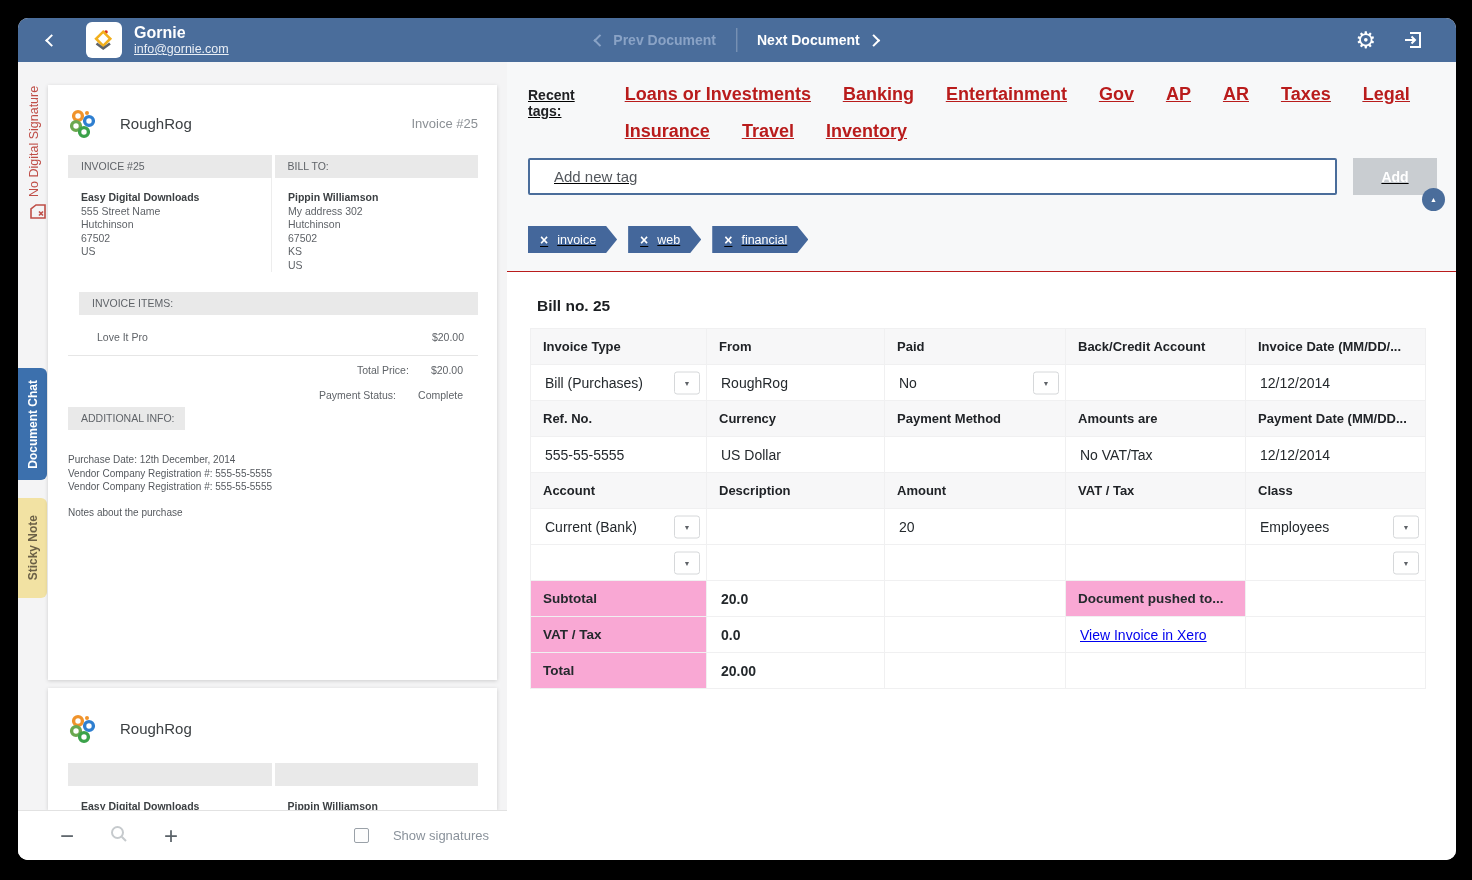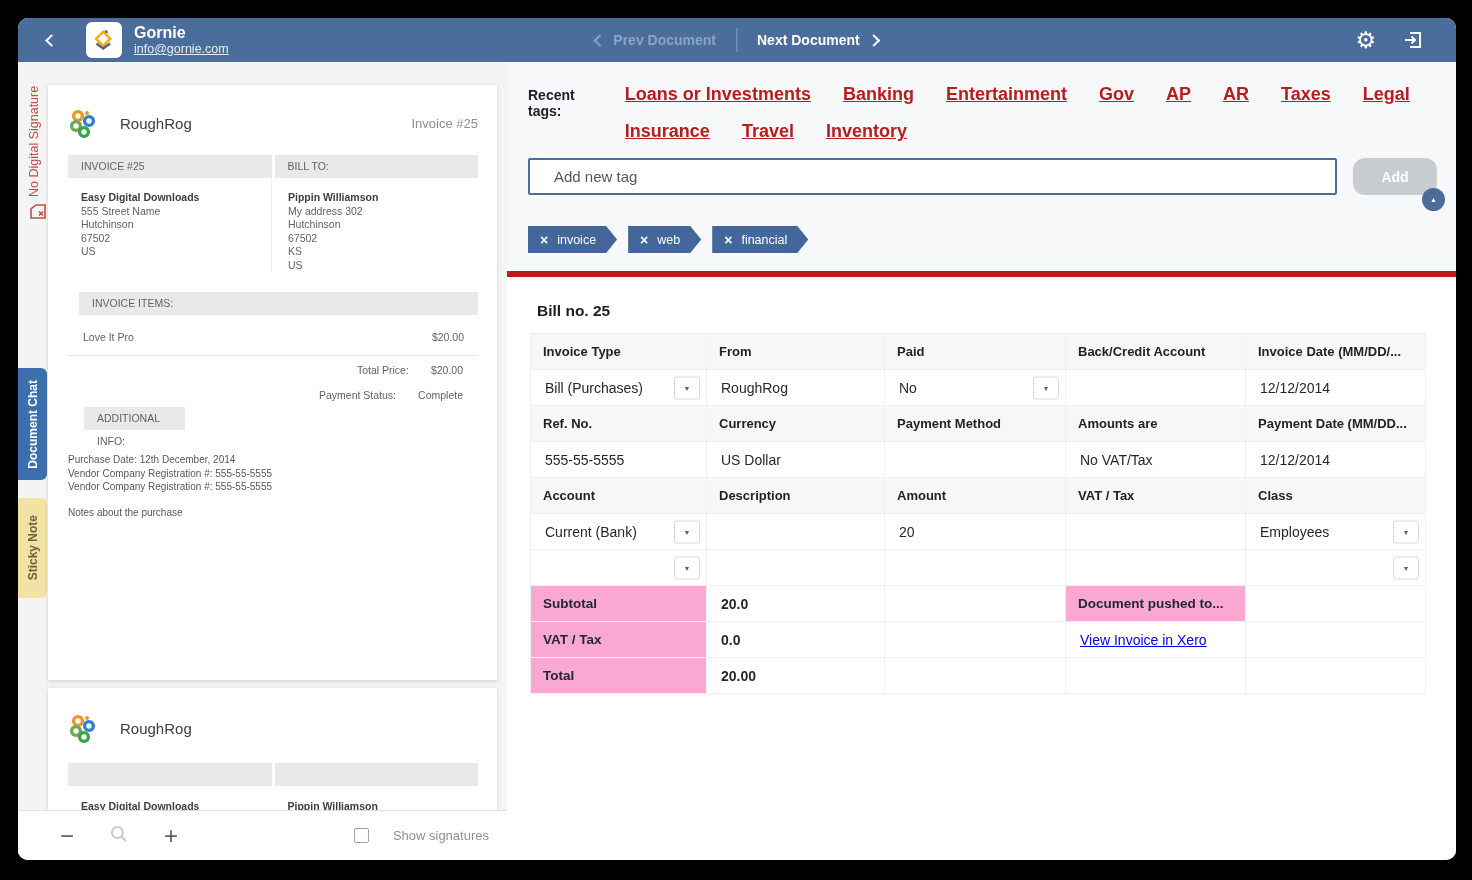--- a/index.html
+++ b/index.html
@@ -46,48 +46,48 @@
   .pc-company { margin-left:22px; font-size:15px; color:#3c4043; }
   .pc-invno { margin-left:auto; font-size:13px; color:#8b9095; }
   .gray-bar { background:#e9e9e9; color:#5f6368; font-size:10.5px; height:23px; line-height:23px; padding-left:13px; }
   .two-col { position:absolute; left:20px; right:19px; display:flex; gap:3px; }
   .two-col > div { flex:1; }
   .addr-cols { position:absolute; left:20px; right:19px; display:flex; gap:3px; }
   .addr { flex:1; padding:13px 0 0 13px; font-size:10.5px; color:#5f6368; line-height:13.5px; }
   .addr .b0 { font-weight:bold; color:#3c4043; }
   .addr-left { border-right:1px solid #ededed; }
   .full-bar { position:absolute; left:20px; right:19px;margin-left:11px; }
-  .item-row { position:absolute; left:18px; right:33px; display:flex; font-size:10.5px; color:#5f6368; }
+  .item-row { position:absolute; left:32px; right:33px; display:flex; font-size:10.5px; color:#5f6368; }
   .hr { position:absolute; left:20px; right:19px; border-top:1px solid #e6e6e6; }
   .tot-row { position:absolute; left:20px; right:34px; display:flex; justify-content:flex-end; gap:22px; font-size:10.5px; color:#5f6368; }
   .addl-bar { position:absolute; left:20px; width:117px; }
   .small-lines { position:absolute; left:20px; font-size:10px; color:#55595e; line-height:13.5px; }
   .cut-names { position:absolute; left:20px; right:19px; top:112px; display:flex; gap:3px; font-size:10.5px; font-weight:bold; color:#3c4043; }
   .cut-names > div { flex:1; padding-left:13px; }
 
   
   .preview-toolbar { position:absolute; bottom:0; left:0; width:100%; height:50px; background:#fff; border-top:1px solid #e2e2e2; display:flex; align-items:center; z-index:3; }
   .zoom-btn { border:none; background:none; cursor:pointer; color:#5a6268; }
   .zm-minus { margin-left:42px; font-size:24px; line-height:1; }
   .zm-loupe { margin-left:36px; }
   .zm-plus { margin-left:36px; font-size:24px; line-height:1; }
   .sig-wrap { margin-left:auto; margin-right:18px; display:flex; align-items:flex-start; gap:24px; cursor:pointer; }
   .checkbox { width:15px; height:15px; border:1.5px solid #9aa1a8; border-radius:2px; background:#fdfdfd; }
   .sig-label { font-size:13px; color:#8a929b; }
 
   
-  .tags-section { background:#f7f8f9; border-bottom:6px solid #b91c1c; padding:22px 0 18px 21px; position:relative; }
+  .tags-section { background:#f7f8f9; border-bottom:1px solid #b91c1c; padding:22px 0 18px 21px; position:relative;text-decoration:underline; }
   .recent-row { display:flex; align-items:baseline; }
   .recent-label { font-size:14px; font-weight:bold; color:#202124; margin-right:17px; }
   .recent-list { display:flex; gap:16px; flex-wrap:wrap; }
   .recent-tag { font-size:18px; font-weight:bold; color:#b91c1c; text-decoration:underline; cursor:pointer;padding-left:16px; }
   .addtag-row { margin-top:16px; display:flex; align-items:center; gap:16px; padding-right:19px; }
   .tag-input { flex:1; height:37px; border:2px solid #4a6d9b; border-radius:2px; font-size:15px; padding:0 24px; color:#333; font-family:"Liberation Sans",sans-serif; outline:none; background:#fff; }
   .tag-input::placeholder { color:#54585d; }
-  .add-btn { width:84px; height:37px; background:#c9cdd1; border:none; border-radius:12px; color:#fff; font-size:14px; font-weight:bold; cursor:pointer; }
+  .add-btn { width:84px; height:37px; background:#c9cdd1; border:none; border-radius:0; color:#fff; font-size:14px; font-weight:bold; cursor:pointer; }
   .chips-row { margin-top:31px; display:flex; gap:11px; }
   .chip { height:27px; background:#44679b; color:#fff; display:flex; align-items:center; padding:0 21px 0 12px; font-size:12.5px;
           clip-path:polygon(0 0, calc(100% - 11px) 0, 100% 50%, calc(100% - 11px) 100%, 0 100%); cursor:pointer; }
   .chip-x { margin-right:9px; font-size:14px; font-weight:bold; line-height:1; }
   .collapse-btn { position:absolute; right:11px; top:126px; width:23px; height:23px; border-radius:50%; background:#4a6d9b; color:#fff;
                   border:none; font-size:7px; display:flex; align-items:center; justify-content:center; cursor:pointer; }
 
   
   .bill-title { margin:25px 0 13px 30px; font-size:15.5px; font-weight:bold; color:#1b1e21; }
   .bill-table { margin-left:23px; border-collapse:collapse; table-layout:fixed; width:895px; }
@@ -214,21 +214,21 @@
         <div class="hr" style="top:270px;"></div>
         <div class="tot-row" style="top:279px;">
           <span>Total Price:</span>
           <span>$20.00</span>
         </div>
         <div class="tot-row" style="top:304px;">
           <span>Payment Status:</span>
           <span>Complete</span>
         </div>
         <div class="addl-bar" style="top:322px;">
-          <div class="gray-bar" style="padding-right:10px;margin-left:16px;">ADDITIONAL INFO:</div>
+          <div class="gray-bar" style="padding-right:10px;">ADDITIONAL INFO:</div>
         </div>
         <div class="small-lines" id="additional-lines" style="top:368px;">
             <div class="b0">Purchase Date: 12th December, 2014</div>
             <div>Vendor Company Registration #: 555-55-5555</div>
             <div>Vendor Company Registration #: 555-55-5555</div>
           </div>
         <div class="small-lines" style="top:421px;">Notes about the purchase</div>
       </div>
 
       <div class="page-card card2">

